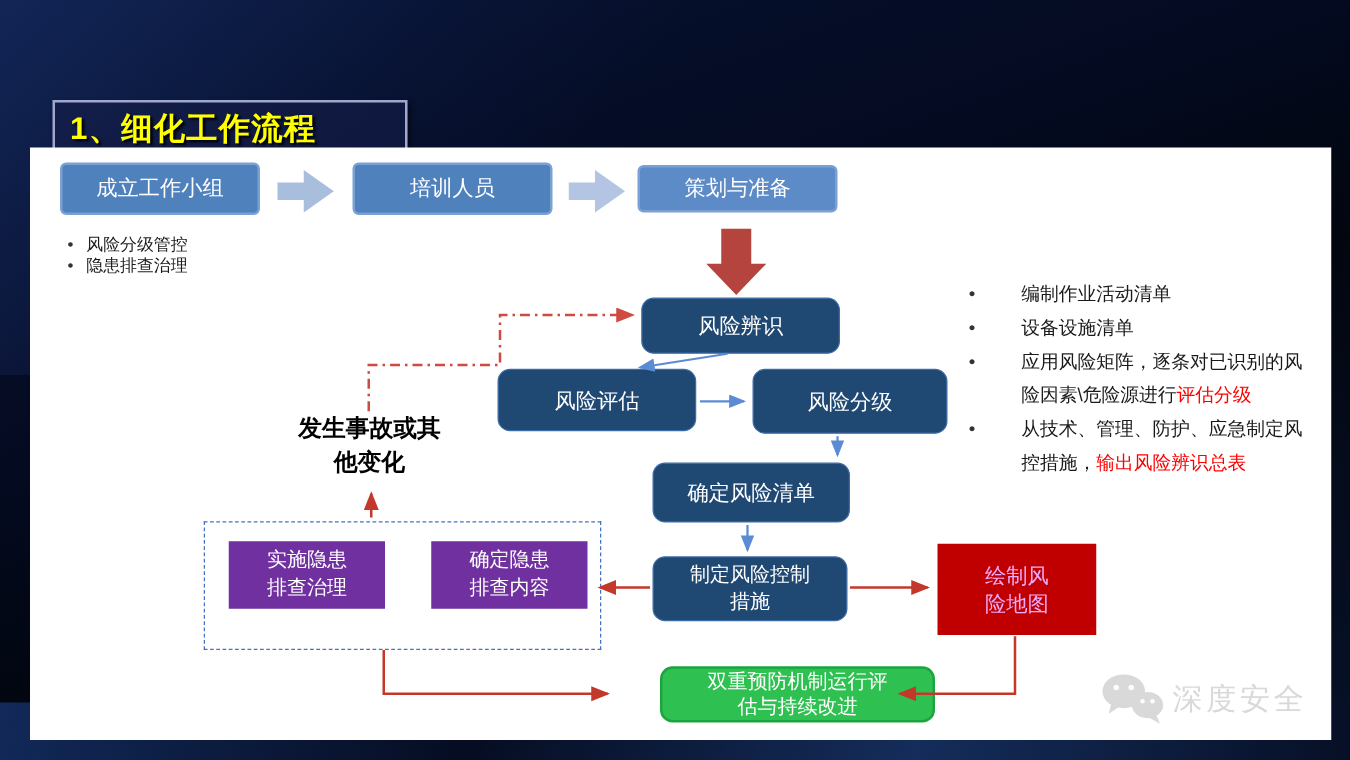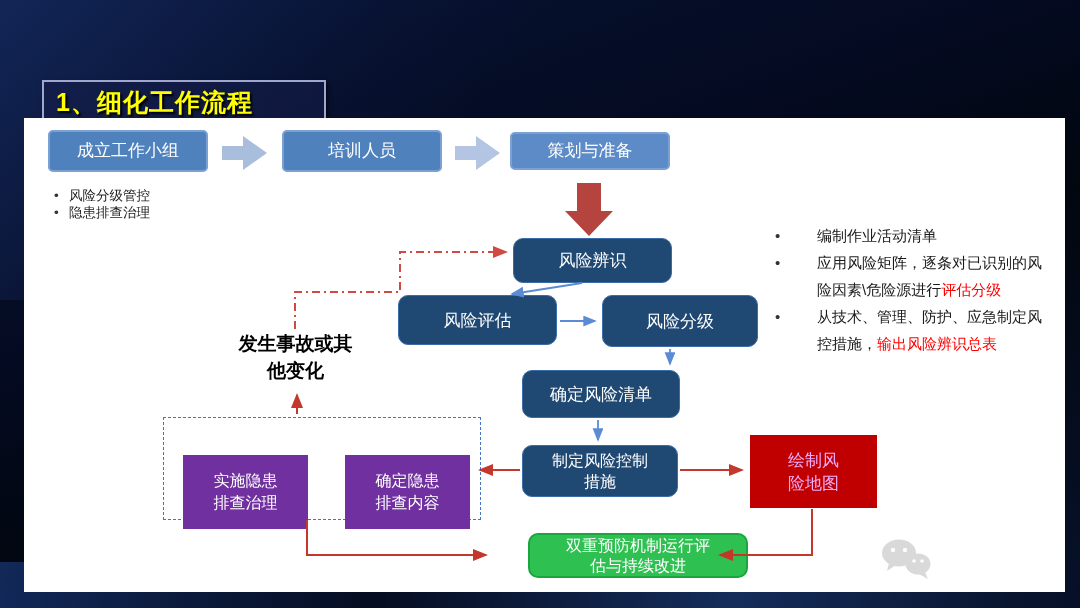--- a/index.html
+++ b/index.html
@@ -30,21 +30,21 @@
     color:#fff;display:flex;align-items:center;justify-content:center;text-align:center;box-sizing:border-box;}
   .b-identify{left:513px;top:238px;width:159px;height:45px;font-size:17px;}
   .b-assess{left:398px;top:295px;width:159px;height:50px;font-size:17px;}
   .b-grade{left:602px;top:295px;width:156px;height:52px;font-size:17px;}
   .b-list{left:522px;top:370px;width:158px;height:48px;font-size:17px;}
   .b-control{left:522px;top:445px;width:156px;height:52px;font-size:16px;line-height:21px;}
   .b-control span{width:104px;}
   .redbox{position:absolute;left:750px;top:435px;width:127px;height:73px;background:#c00000;
     color:#f0abfc;font-size:17px;line-height:23px;display:flex;align-items:center;justify-content:center;text-align:center;}
   .redbox span{width:58px;}
-  .purple{position:absolute;top:455px;width:125px;height:74px;background:#7030a0;
+  .purple{position:absolute;top:433px;width:125px;height:54px;background:#7030a0;
     color:#fff;font-size:16px;line-height:22px;display:flex;align-items:center;justify-content:center;text-align:center;}
   .purple span{width:68px;}
   .purple1{left:183px;} .purple2{left:345px;}
   .dashed-rect{position:absolute;left:163px;top:417px;width:318px;height:103px;
     border:1.6px dashed #4472c4;box-sizing:border-box;}
   .green{position:absolute;left:493px;top:533px;width:220px;height:45px;background:#2ec151;
     border:2px solid #1aa53e;border-radius:10px;color:#fff;font-size:16px;line-height:20px;
     display:flex;align-items:center;justify-content:center;text-align:center;box-sizing:border-box;margin-left:35px;}
   .green span{width:152px;}
   .accident{position:absolute;left:238px;top:330px;width:115px;color:#000;font-weight:bold;
@@ -101,20 +101,21 @@
   </div>
 
   <div class="green">
     <span>双重预防机制运行评估与持续改进</span>
   </div>
 
   <div class="accident">发生事故或其他变化</div>
 
   <ul class="rlist">
     <li><span>编制作业活动清单</span></li>
+    <li><span>设备设施清单</span></li>
     <li><span>应用风险矩阵，逐条对已识别的风险因素\危险源进行</span><span class="red-text">评估分级</span></li>
     <li><span>从技术、管理、防护、应急制定风控措施，</span><span class="red-text">输出风险辨识总表</span></li>
   </ul>
 
   <svg class="overlay" width="1080" height="608" viewBox="0 0 1080 608">
     <defs>
       <marker id="mb" markerWidth="9" markerHeight="8" refX="6.5" refY="3" orient="auto">
         <path d="M0,0 L7.5,3 L0,6 Z" fill="#5b8bd5"></path>
       </marker>
       <marker id="mr" markerWidth="9" markerHeight="8" refX="6.5" refY="3" orient="auto">
@@ -148,14 +149,15 @@
     <svg width="52" height="42" viewBox="0 0 52 42">
       <ellipse cx="19" cy="15" rx="17" ry="13.5" fill="#d9d9d9"></ellipse>
       <polygon points="9,25 7,33 16,27" fill="#d9d9d9"></polygon>
       <circle cx="13" cy="12" r="2.2" fill="#fdfdfd"></circle>
       <circle cx="25" cy="12" r="2.2" fill="#fdfdfd"></circle>
       <ellipse cx="38" cy="26" rx="12.5" ry="10.5" fill="#d9d9d9"></ellipse>
       <polygon points="45,34 48,41 39,36" fill="#d9d9d9"></polygon>
       <circle cx="34" cy="23" r="1.8" fill="#fdfdfd"></circle>
       <circle cx="42" cy="23" r="1.8" fill="#fdfdfd"></circle>
     </svg>
+    <span class="wm-text">深度安全</span>
   </div>
 </div>
 
 </body></html>

